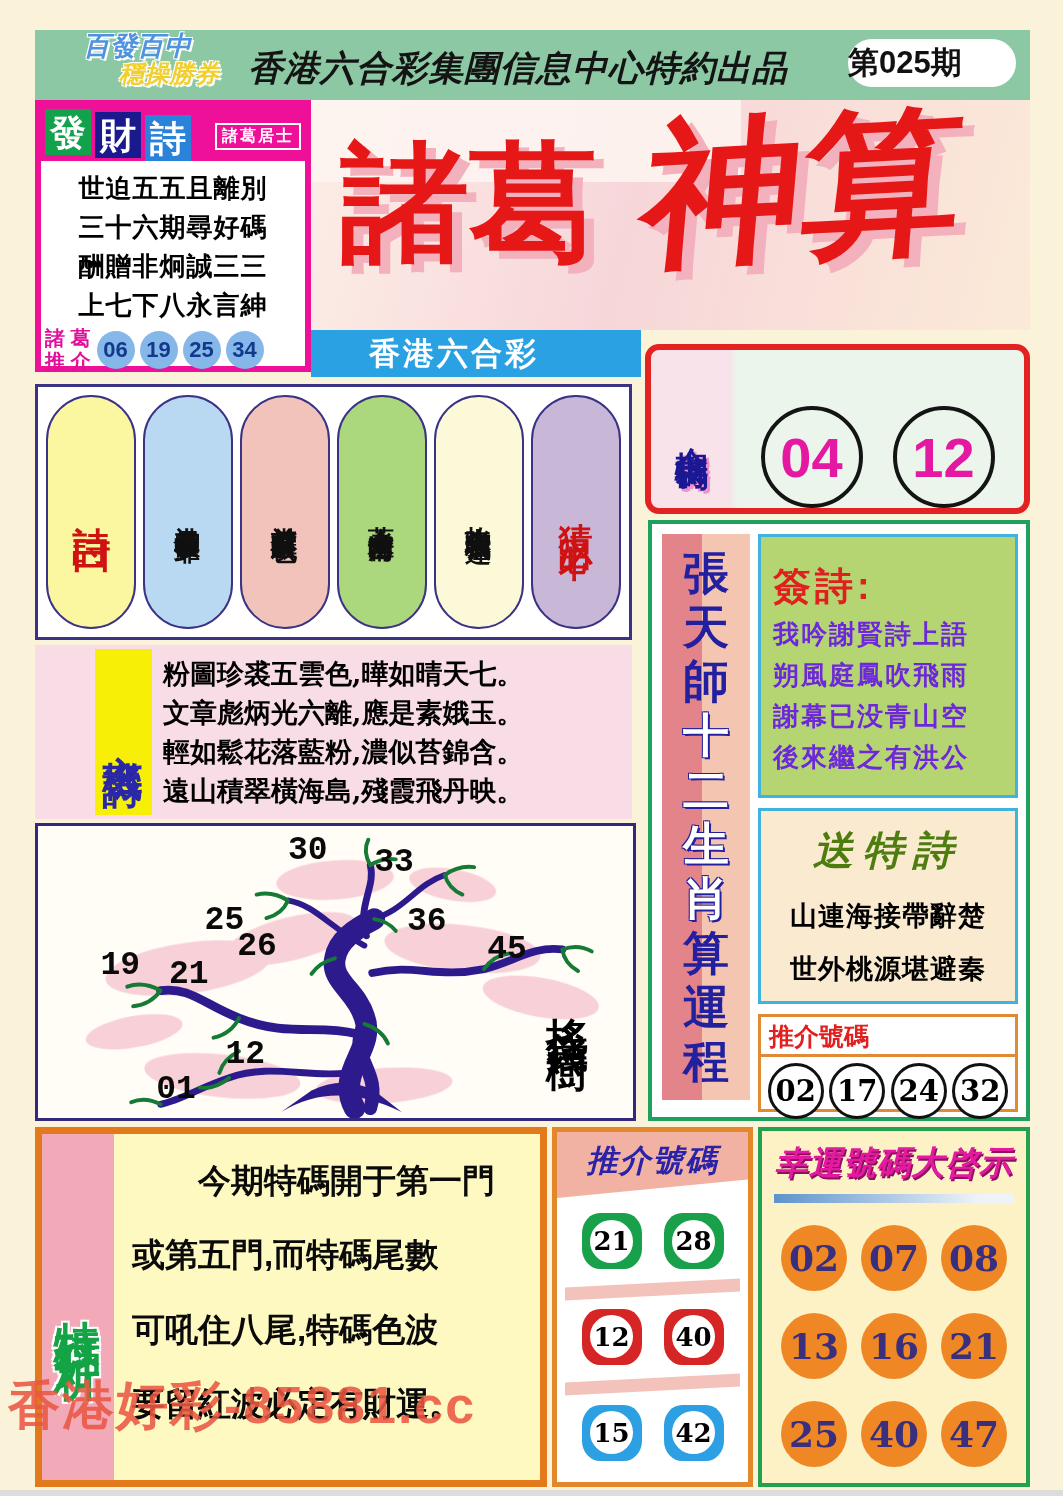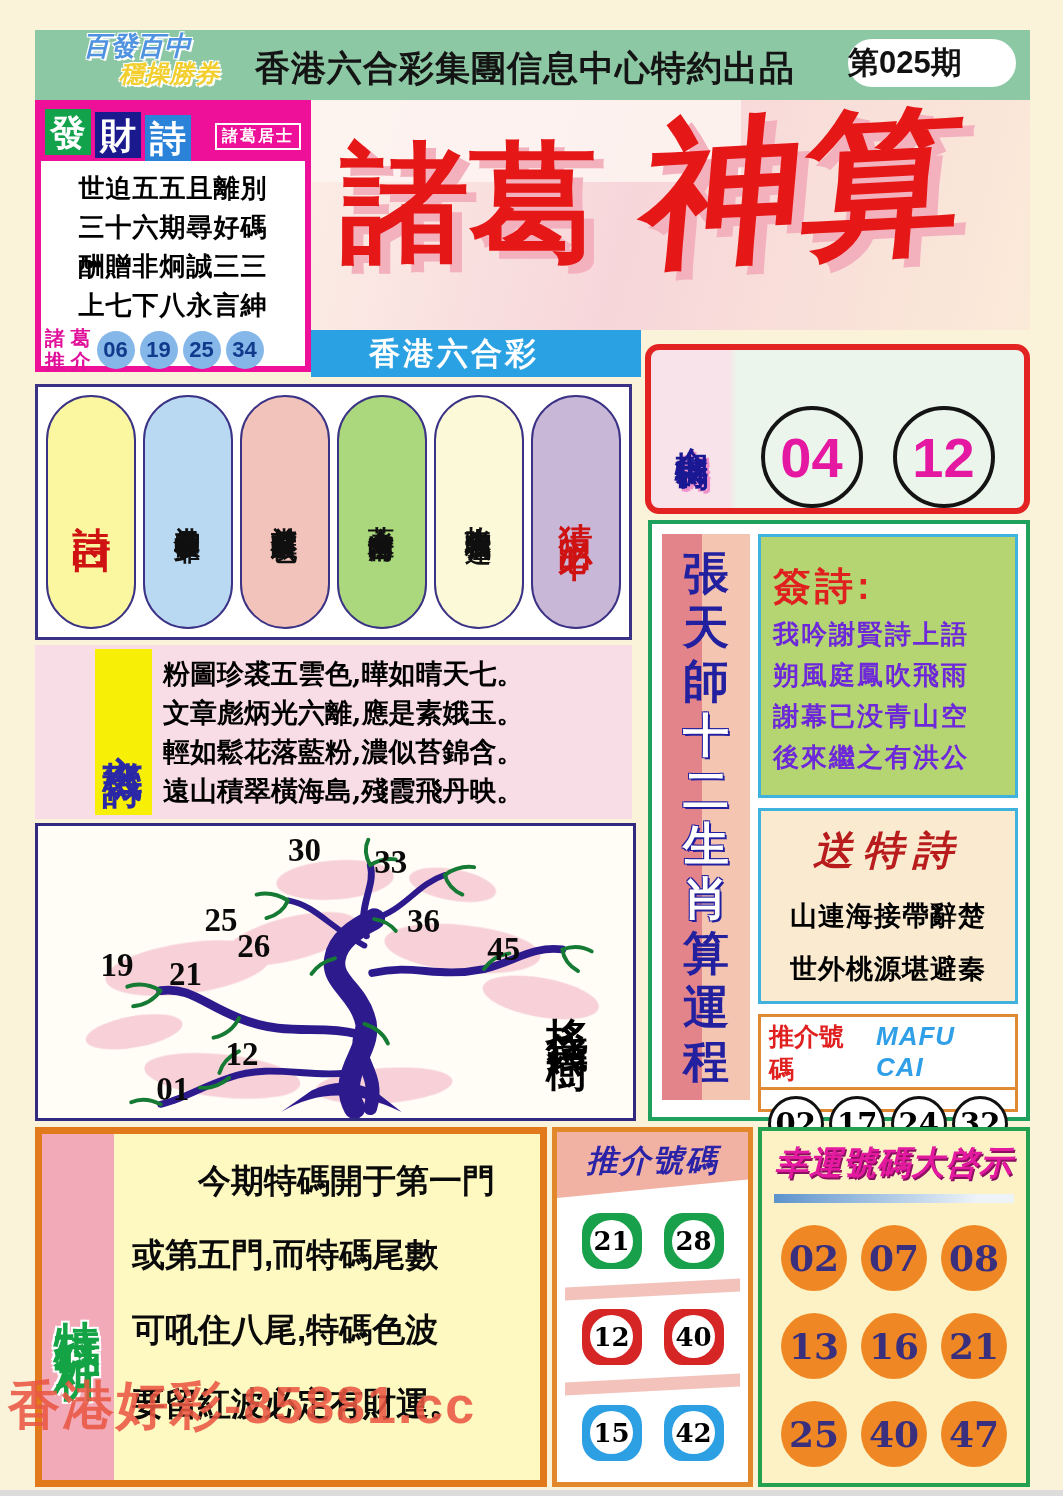--- a/index.html
+++ b/index.html
@@ -5,21 +5,21 @@
   html,body{margin:0;padding:0;}
   body{background:#e9e9e9;font-family:"Liberation Sans",sans-serif;}
   #page{position:relative;width:1063px;height:1496px;margin:0 auto;background:#fbf2da;overflow:hidden;}
   .vtext{writing-mode:vertical-rl;text-orientation:upright;}
 
   
   #header{position:absolute;left:35px;top:30px;width:995px;height:70px;background:#8cc8a4;}
   #slogan{position:absolute;left:48px;top:2px;font-style:italic;font-weight:bold;line-height:1.05;}
   #slogan .l1{font-size:27px;color:#4f93e0;text-shadow:2px 2px 0 #fff,-1px -1px 0 #fff,1px -1px 0 #fff,-1px 1px 0 #fff;}
   #slogan .l2{font-size:25px;color:#f2cf2e;margin-left:36px;text-shadow:2px 2px 0 #fff,-1px -1px 0 #fff,1px -1px 0 #fff,-1px 1px 0 #fff;}
-  #header-title{position:absolute;left:220px;top:15px;font-size:35px;font-weight:bold;color:#141414;letter-spacing:1px;}
+  #header-title{position:absolute;left:213px;top:15px;font-size:35px;font-weight:bold;color:#141414;letter-spacing:1px;font-style:italic;}
   #issue-badge{position:absolute;right:14px;top:9px;width:168px;height:48px;background:#fff;border-radius:24px;
     line-height:48px;font-size:31px;font-weight:bold;color:#111;}
 
   
   #facai{position:absolute;left:35px;top:100px;width:264px;height:260px;border:6px solid #ee1099;background:#fff;}
   #facai-head{height:52px;background:#ee1099;display:flex;align-items:flex-start;padding:3px 4px 0 4px;gap:4px;}
   .facai-tile{width:46px;height:46px;color:#fff;font-weight:bold;font-size:36px;text-align:center;line-height:48px;flex:none;}
   .facai-tile:nth-child(2){transform:translateY(3px);}
   .facai-tile:nth-child(3){transform:translateY(6px);}
   #facai-author{margin-left:auto;margin-top:14px;color:#fff;font-size:16px;font-weight:bold;border:2px solid #fff;padding:1px 5px;letter-spacing:2px;}
@@ -66,39 +66,39 @@
   #xuanji{position:absolute;left:35px;top:645px;width:597px;height:174px;background:#f9dde6;}
   #xuanji-strip{position:absolute;left:60px;top:4px;width:57px;height:166px;background:#f7ef06;
     display:flex;align-items:center;justify-content:center;}
   #xuanji-label{font-size:40px;font-weight:bold;color:#2a28a6;letter-spacing:6px;}
   #xuanji-lines{position:absolute;left:128px;top:9px;right:4px;font-family:"DejaVu Serif",serif;font-weight:700;
     font-size:27px;color:#000;line-height:1.45;white-space:pre-line;}
 
   
   #tree{position:absolute;left:35px;top:823px;width:601px;height:298px;background:#fffdf6;border:3px solid #322a80;box-sizing:border-box;}
   #tree svg{position:absolute;left:0;top:0;width:100%;height:100%;}
-  .treenum{position:absolute;font-size:33px;font-weight:bold;color:#0a0a0a;font-family:Liberation Serif, serif;}
+  .treenum{position:absolute;font-size:33px;font-weight:bold;color:#0a0a0a;font-family:Liberation Mono, monospace;}
   #tree-caption{position:absolute;right:38px;top:158px;font-family:"DejaVu Serif",serif;font-weight:bold;
     font-size:42px;color:#000;letter-spacing:16px;}
 
   
   #zodiac{position:absolute;left:648px;top:520px;width:382px;height:601px;border:4px solid #1da15c;background:#fff;box-sizing:border-box;}
   #zodiac-strip{position:absolute;left:10px;top:10px;width:88px;height:566px;
     background:linear-gradient(90deg,#e2848a 0%,#e2848a 45%,#f4c6b2 45%,#f4c6b2 100%);
     display:flex;align-items:center;justify-content:center;}
   #zodiac-chars{display:flex;flex-direction:column;align-items:center;}
   .zchar{font-size:46px;font-weight:bold;color:#2320a0;line-height:1.18;}
   .zchar.white{color:#fff;text-shadow:2px 2px 0 #2320a0,-1px -1px 0 #2320a0,1px -1px 0 #2320a0,-1px 1px 0 #2320a0;}
   #qianshi{position:absolute;left:106px;top:10px;width:260px;height:264px;background:#b5d573;border:3px solid #3fb3dd;
     box-sizing:border-box;padding:24px 12px;}
   #qianshi-title{color:#e01f1f;font-size:38px;font-weight:bold;letter-spacing:4px;}
   #qianshi-lines{font-size:26px;font-weight:bold;color:#6d28d9;line-height:1.58;white-space:pre-line;letter-spacing:2px;margin-top:2px;}
   #songte{position:absolute;left:106px;top:284px;width:260px;height:196px;background:#f9ead0;border:3px solid #3fb3dd;
     box-sizing:border-box;text-align:center;}
-  #songte-title{font-family:"DejaVu Serif",serif;font-style:italic;font-weight:bold;font-size:40px;color:#b91c1c;
+  #songte-title{font-family:"DejaVu Serif",serif;font-style:italic;font-weight:bold;font-size:40px;color:#4d7c0f;
     margin-top:12px;letter-spacing:10px;}
   #songte-lines{font-size:27px;font-weight:bold;color:#000;line-height:1.95;white-space:pre-line;margin-top:12px;letter-spacing:1px;}
   #tuijie{position:absolute;left:106px;top:490px;width:260px;height:98px;border:3px solid #e08a33;box-sizing:border-box;background:#fff;}
   #tuijie-head{display:flex;align-items:baseline;gap:10px;padding:3px 8px 1px 8px;border-bottom:3px solid #e08a33;}
   #tuijie-label{color:#e01f1f;font-size:25px;font-weight:bold;}
   #tuijie-brand{color:#2f9fe8;font-size:26px;font-weight:bold;font-style:italic;letter-spacing:1px;}
   #tuijie-balls{display:flex;justify-content:space-around;align-items:center;padding:6px 4px;}
   #tuijie-balls .ball{width:50px;height:50px;border:3px solid #111;border-radius:50%;background:#fff;color:#000;
     font-family:"DejaVu Serif",serif;font-size:29px;font-weight:bold;display:flex;align-items:center;justify-content:center;}
 
@@ -287,21 +287,20 @@
 後來繼之有洪公</div>
     </div>
     <div id="songte">
       <div id="songte-title">送特詩</div>
       <div id="songte-lines">山連海接帶辭楚
 世外桃源堪避秦</div>
     </div>
     <div id="tuijie">
       <div id="tuijie-head">
         <span id="tuijie-label">推介號碼</span>
-        <span id="tuijie-brand">MAFU CAI</span>
       </div>
       <div id="tuijie-balls">
           <span class="ball">02</span>
           <span class="ball">17</span>
           <span class="ball">24</span>
           <span class="ball">32</span>
         </div>
     </div>
   </div>
 

